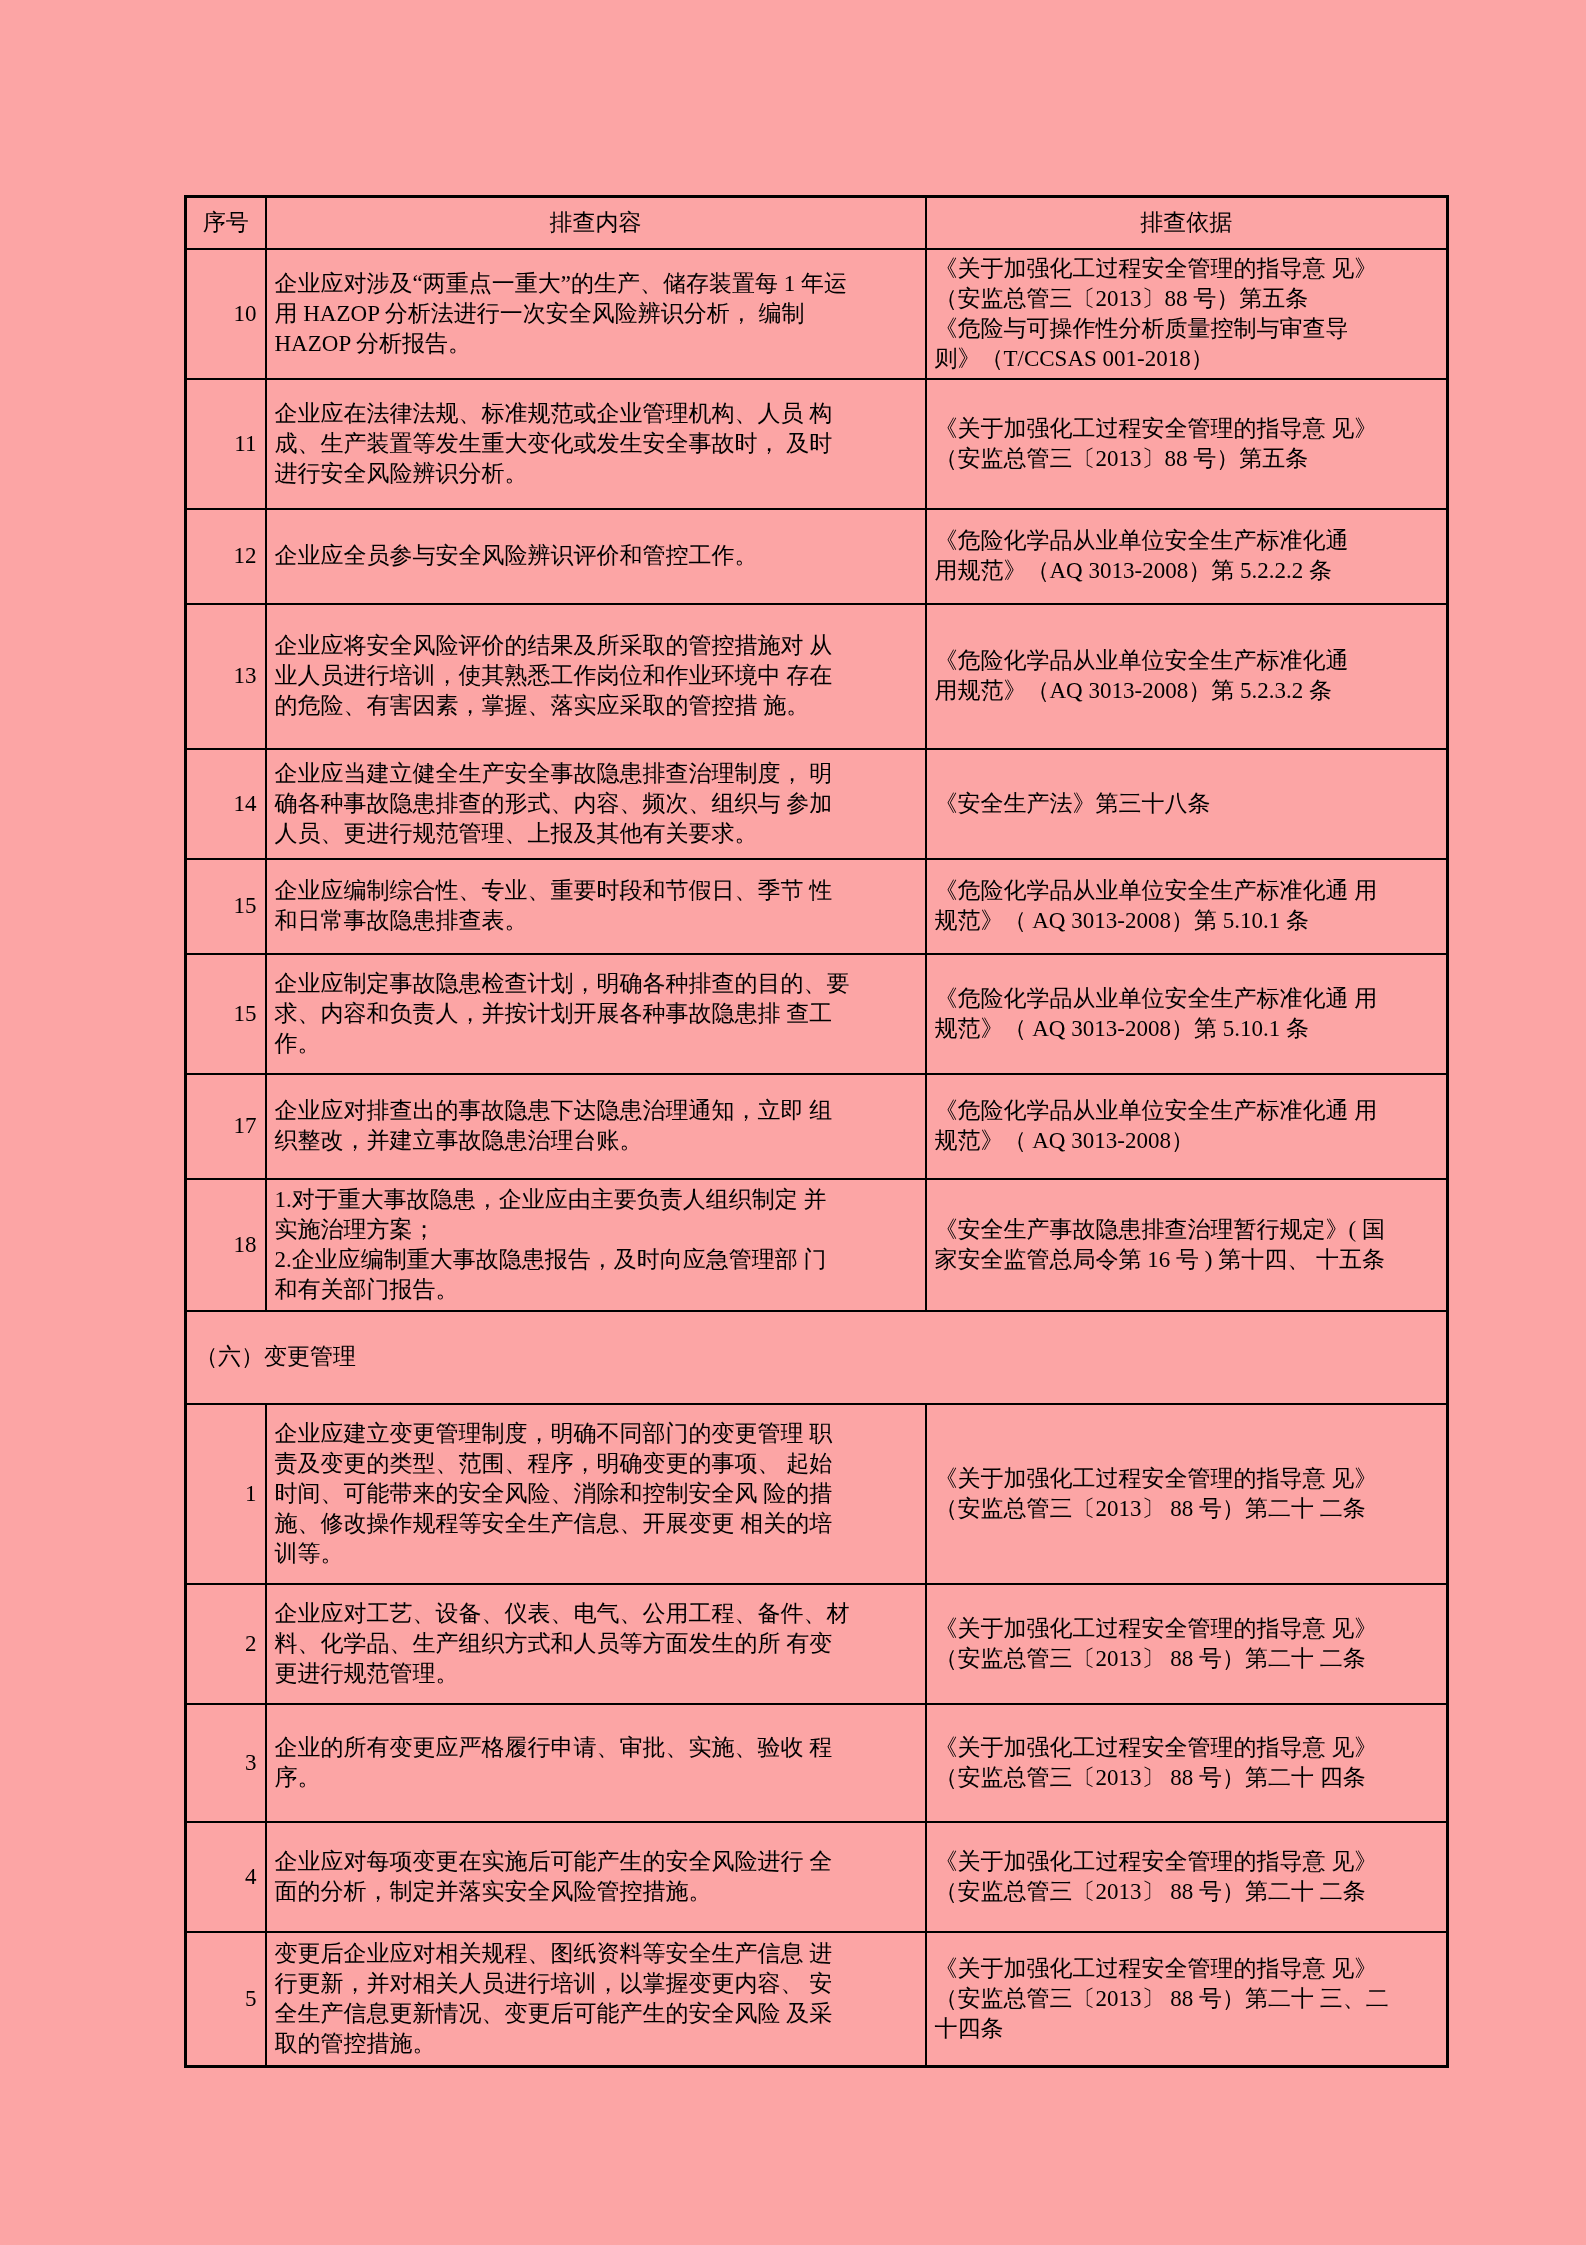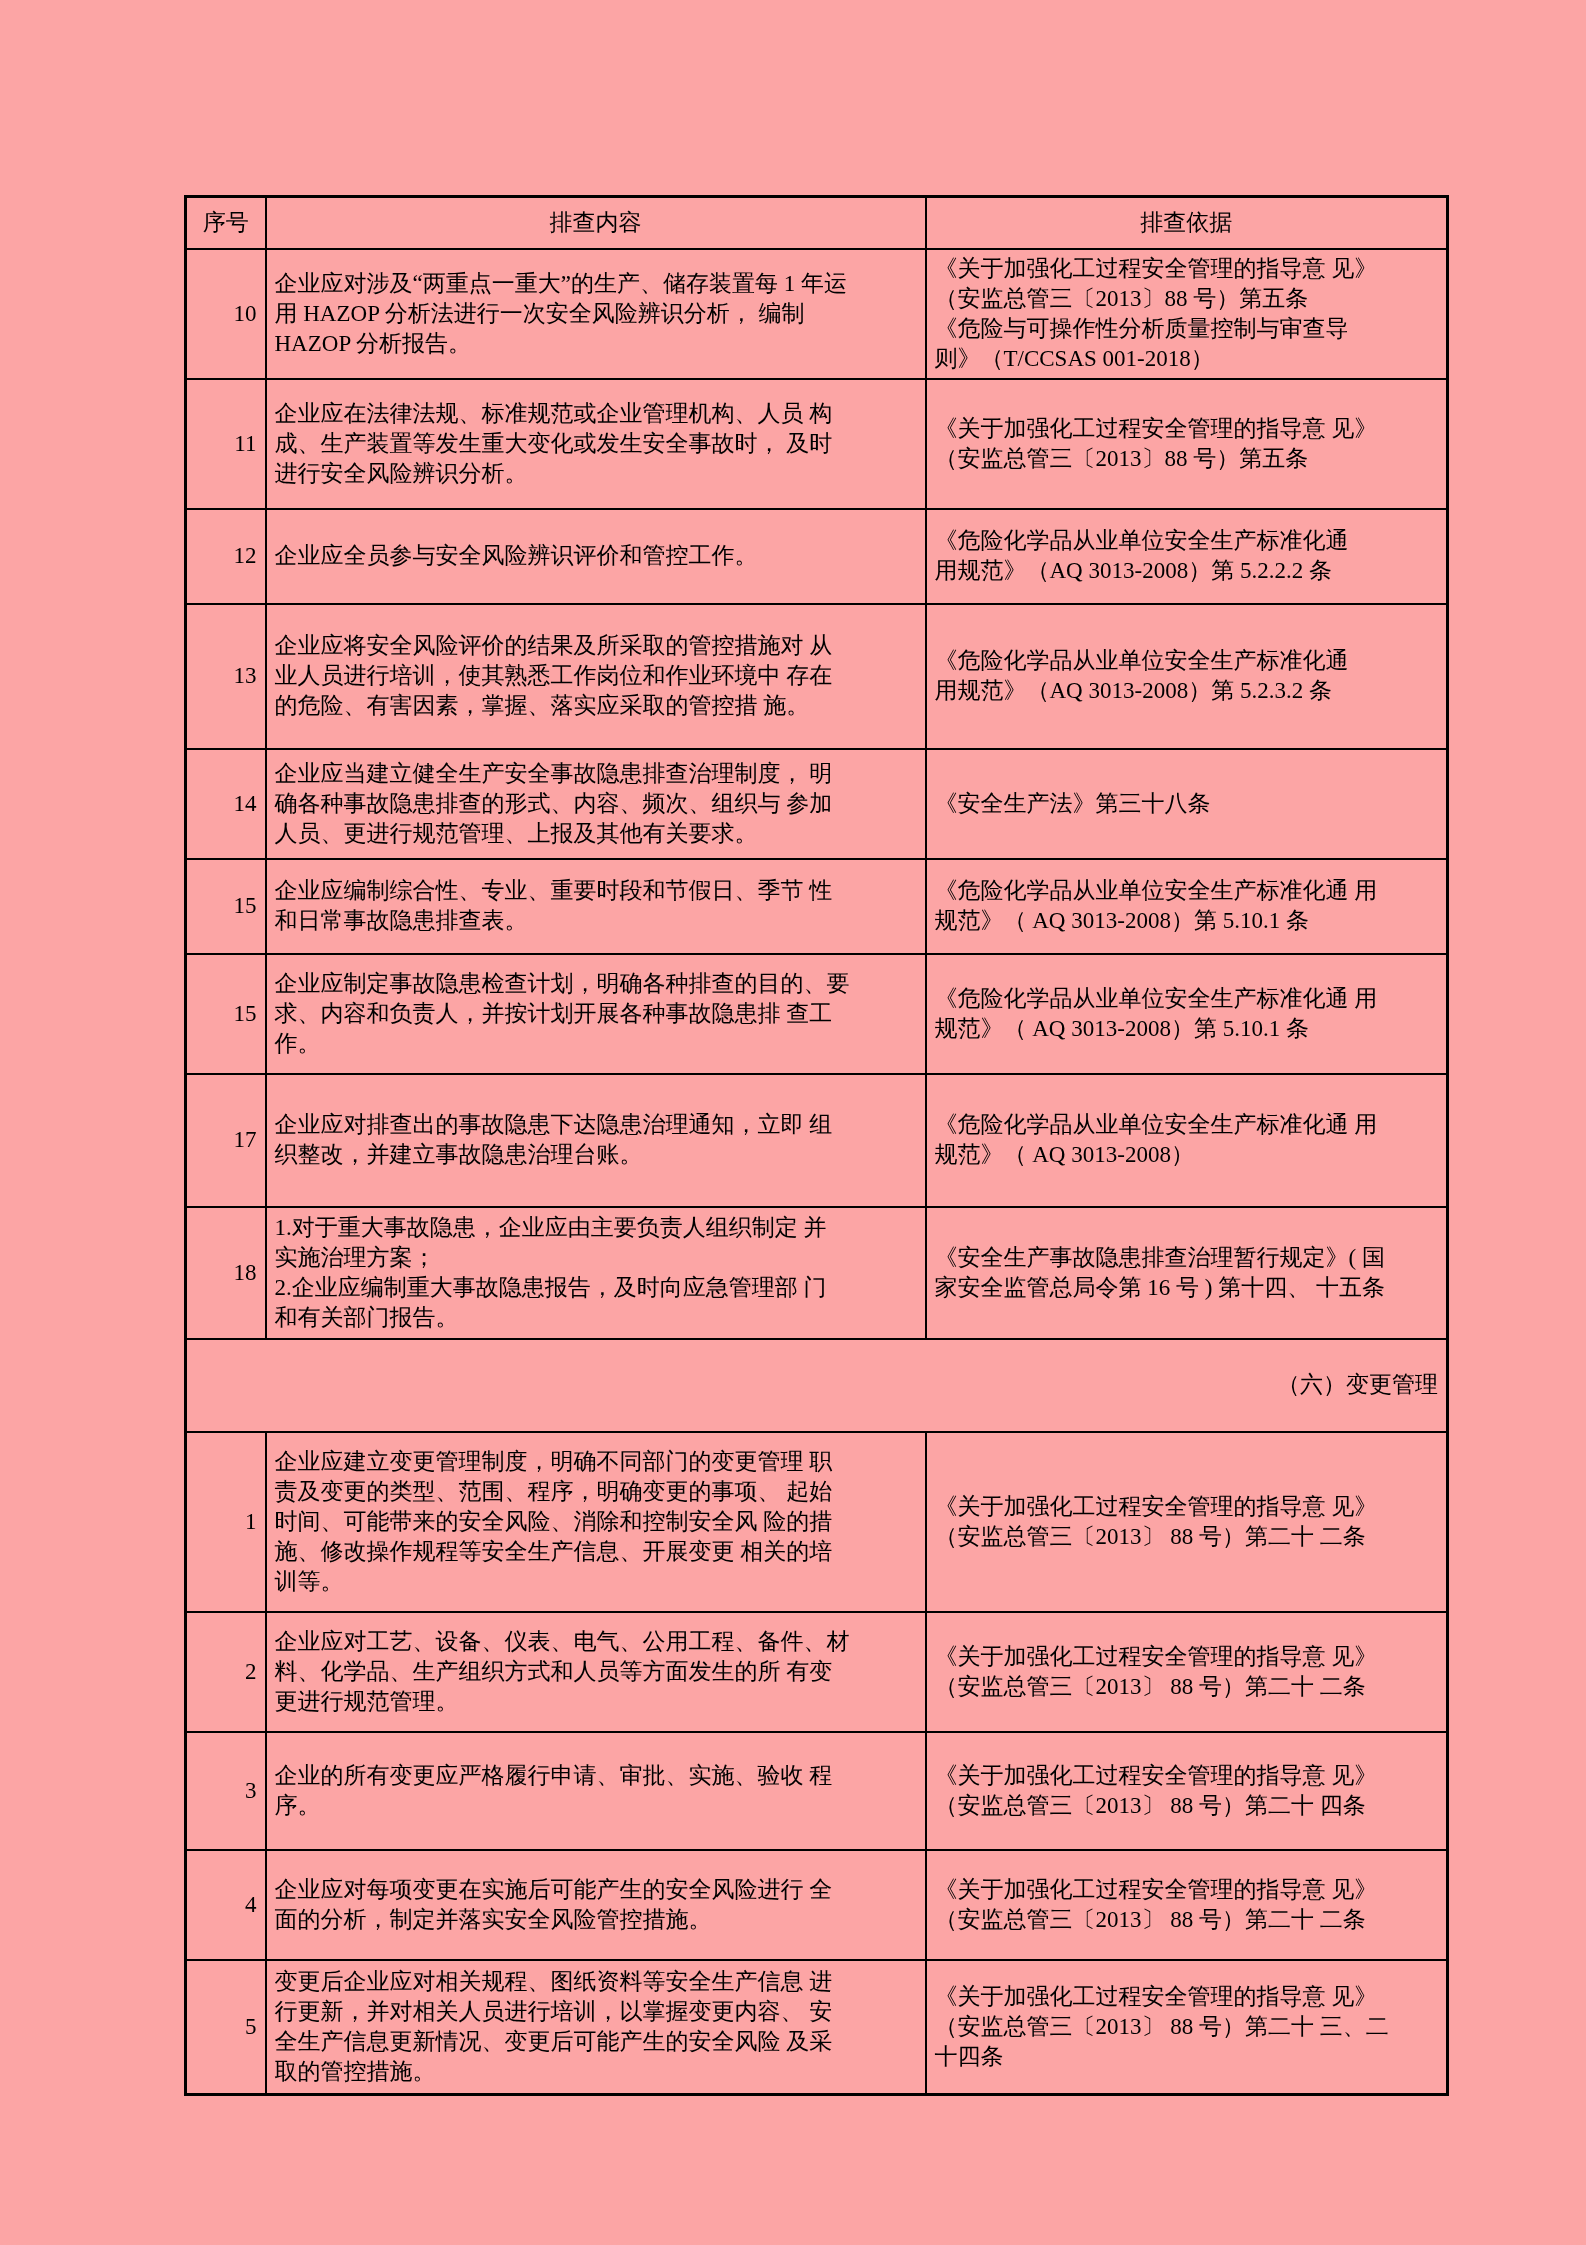--- a/index.html
+++ b/index.html
@@ -31,21 +31,21 @@
   col.c-no{width:80px;}
   col.c-content{width:660px;}
   col.c-basis{width:522px;}
   td.no-cell{text-align:right;padding:4px 2px;}
   td.header-cell{text-align:center;font-size:24px;}
   td.content-cell, td.basis-cell{
     white-space:pre-line;
     text-align:left;
   }
   td.section-cell{
-    text-align:right;
+    text-align:left;
     font-size:24px;
   }
 </style>
 </head>
 <body>
 
 <div class="page">
   <table class="checklist">
     <colgroup>
       <col class="c-no">
@@ -106,21 +106,21 @@
 规范》（ AQ 3013-2008）第 5.10.1 条</td>
       </tr>
       <tr style="height:120px;">
         <td class="no-cell">15</td>
         <td class="content-cell">企业应制定事故隐患检查计划，明确各种排查的目的、要
 求、内容和负责人，并按计划开展各种事故隐患排 查工
 作。</td>
         <td class="basis-cell">《危险化学品从业单位安全生产标准化通 用
 规范》（ AQ 3013-2008）第 5.10.1 条</td>
       </tr>
-      <tr style="height:133px;">
+      <tr style="height:105px;">
         <td class="no-cell">17</td>
         <td class="content-cell">企业应对排查出的事故隐患下达隐患治理通知，立即 组
 织整改，并建立事故隐患治理台账。</td>
         <td class="basis-cell">《危险化学品从业单位安全生产标准化通 用
 规范》（ AQ 3013-2008）</td>
       </tr>
       <tr style="height:132px;">
         <td class="no-cell">18</td>
         <td class="content-cell">1.对于重大事故隐患，企业应由主要负责人组织制定 并
 实施治理方案；

